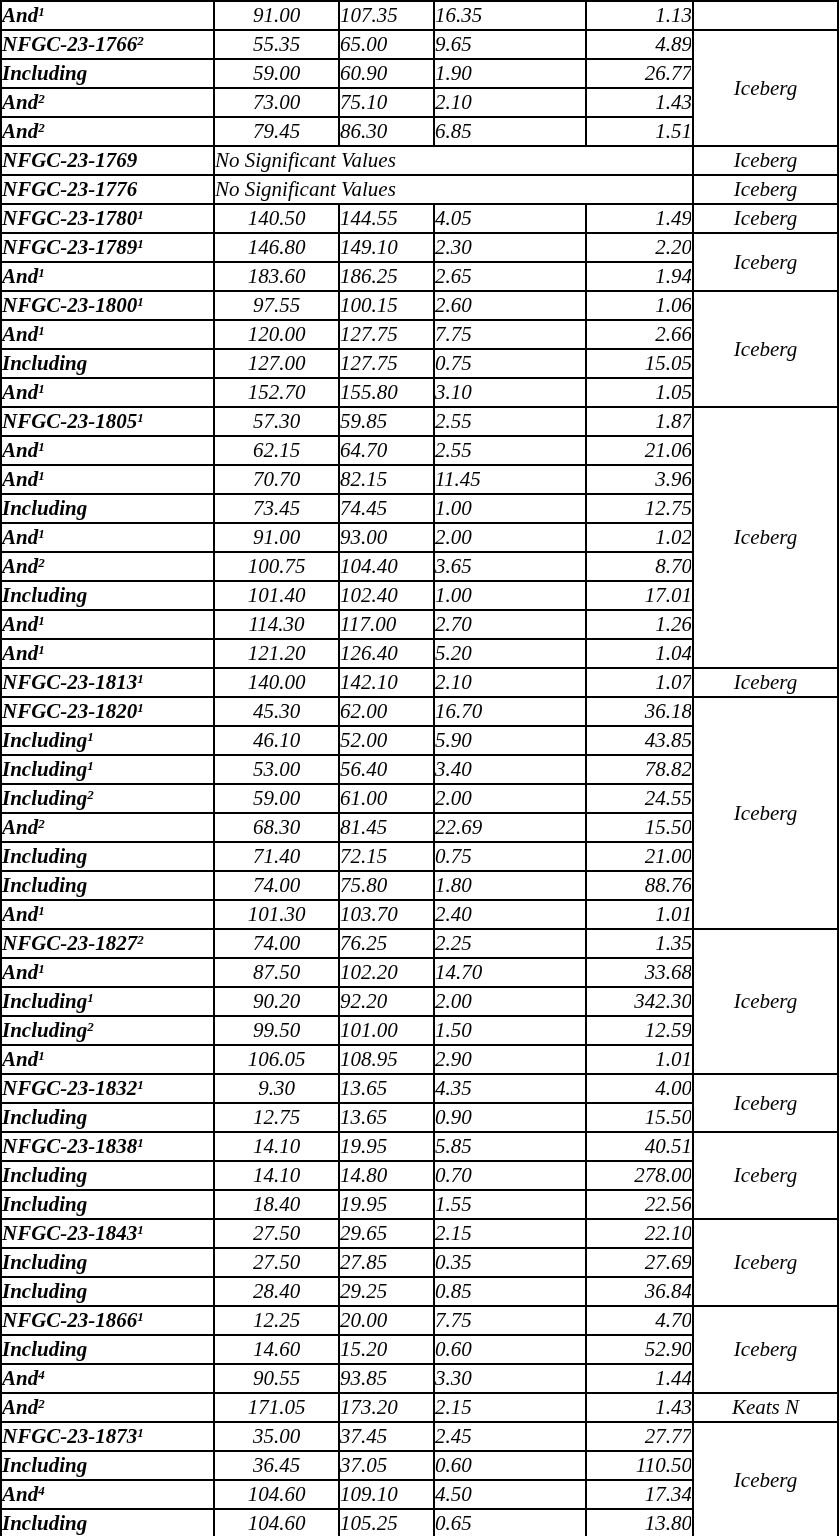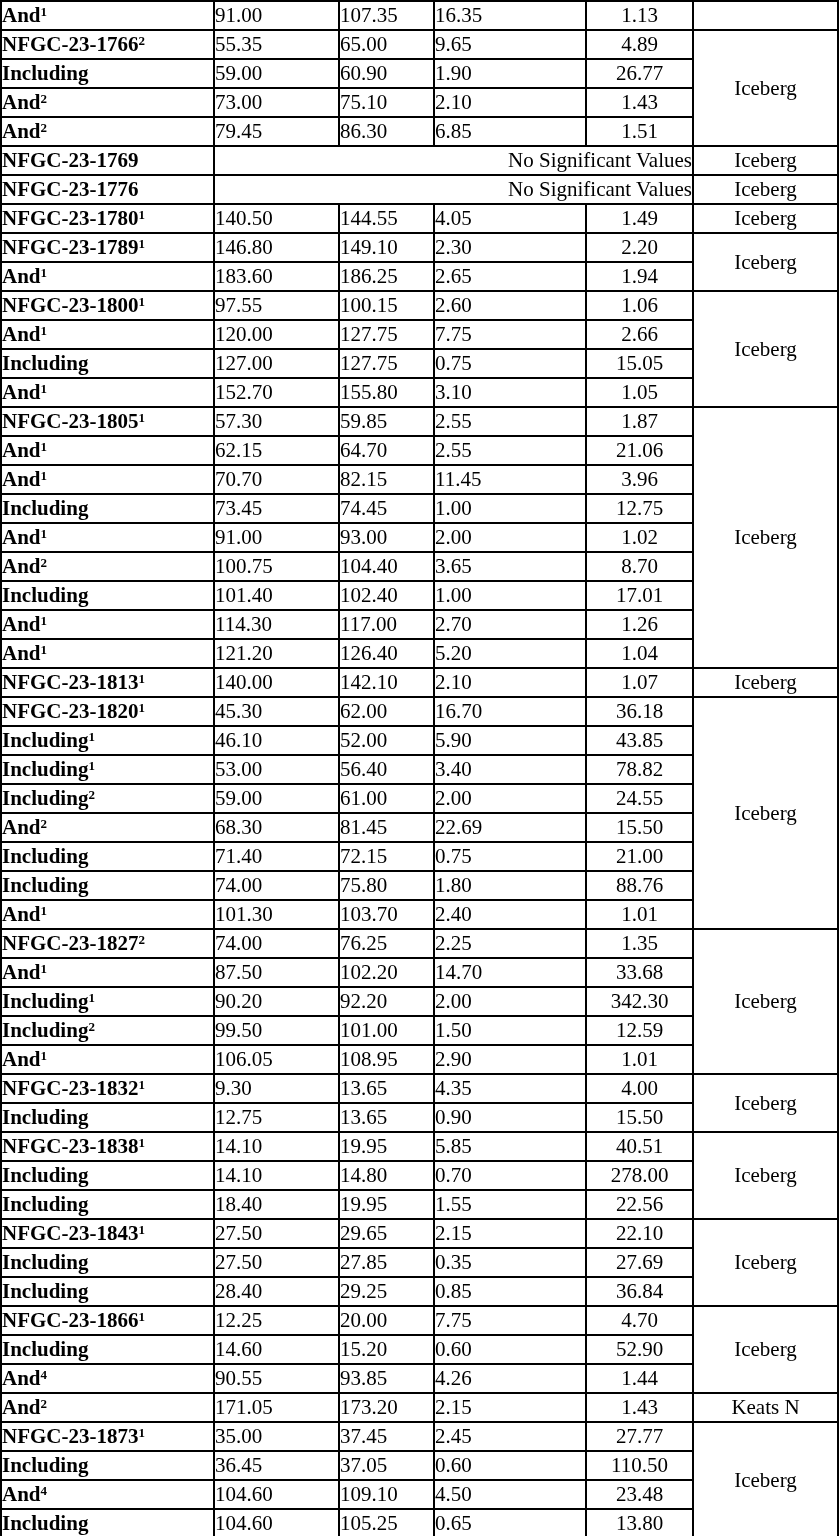--- a/index.html
+++ b/index.html
@@ -20,32 +20,32 @@
     color: #000000;
     font-size: 21px;
   }
   table.drill-table td {
     border: 2px solid #000000;
     vertical-align: middle;
     padding: 0;
     overflow: hidden;
     white-space: nowrap;
   }
-  tr.data-row { height: 29px; }
+  tr.data-row { height: 29px; font-style: italic; }
   td.col-label {
     text-align: left;
     padding-left: 9px;
     font-weight: bold;
   }
-  td.col-from  { text-align: left; padding-right: 17px; }
+  td.col-from  { text-align: center; padding-right: 17px; }
   td.col-to    { padding-right: 13px; }
   td.col-interval { padding-right: 20px; }
-  td.col-grade { text-align: center; padding-right: 12px; }
+  td.col-grade { text-align: right; padding-right: 12px; border-radius: 7px; }
   td.col-zone  { text-align: center; padding-left: 12px; }
-  td.col-nsv   { text-align: right; }
+  td.col-nsv   { text-align: left; }
   sup.hole-sup {
     font-size: 13px;
     font-weight: bold;
     vertical-align: baseline;
     position: relative;
     top: -0.45em;
     line-height: 0;
   }
 </style>
 </head>
@@ -396,21 +396,21 @@
         <td class="col-label"><span>Including</span></td>
         <td class="col-from">14.60</td>
         <td class="col-to">15.20</td>
         <td class="col-interval">0.60</td>
         <td class="col-grade">52.90</td>
       </tr>
       <tr class="data-row">
         <td class="col-label"><span>And</span><sup class="hole-sup">4</sup></td>
         <td class="col-from">90.55</td>
         <td class="col-to">93.85</td>
-        <td class="col-interval">4.26</td>
+        <td class="col-interval">3.30</td>
         <td class="col-grade">1.44</td>
       </tr>
       <tr class="data-row">
         <td class="col-label"><span>And</span><sup class="hole-sup">2</sup></td>
         <td class="col-from">171.05</td>
         <td class="col-to">173.20</td>
         <td class="col-interval">2.15</td>
         <td class="col-grade">1.43</td>
         <td class="col-zone" rowspan="1">Keats N</td>
       </tr>
@@ -427,21 +427,21 @@
         <td class="col-from">36.45</td>
         <td class="col-to">37.05</td>
         <td class="col-interval">0.60</td>
         <td class="col-grade">110.50</td>
       </tr>
       <tr class="data-row">
         <td class="col-label"><span>And</span><sup class="hole-sup">4</sup></td>
         <td class="col-from">104.60</td>
         <td class="col-to">109.10</td>
         <td class="col-interval">4.50</td>
-        <td class="col-grade">23.48</td>
+        <td class="col-grade">17.34</td>
       </tr>
       <tr class="data-row">
         <td class="col-label"><span>Including</span></td>
         <td class="col-from">104.60</td>
         <td class="col-to">105.25</td>
         <td class="col-interval">0.65</td>
         <td class="col-grade">13.80</td>
       </tr>
     </tbody>
 </table>

